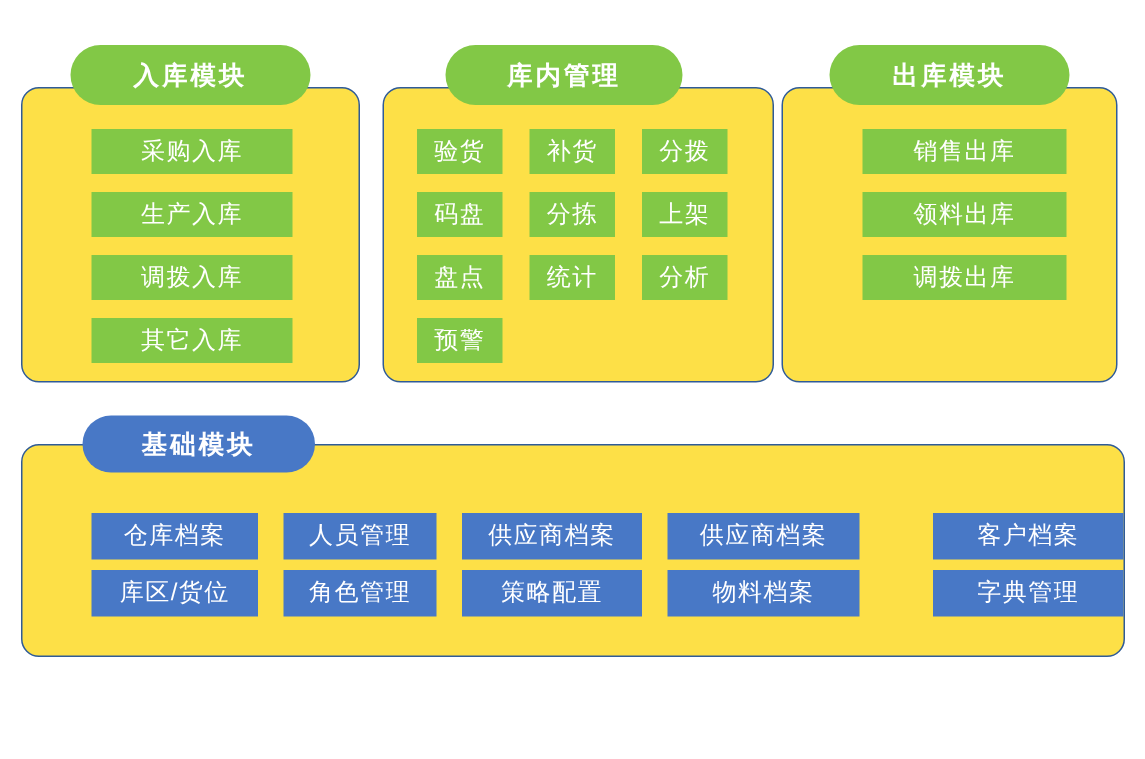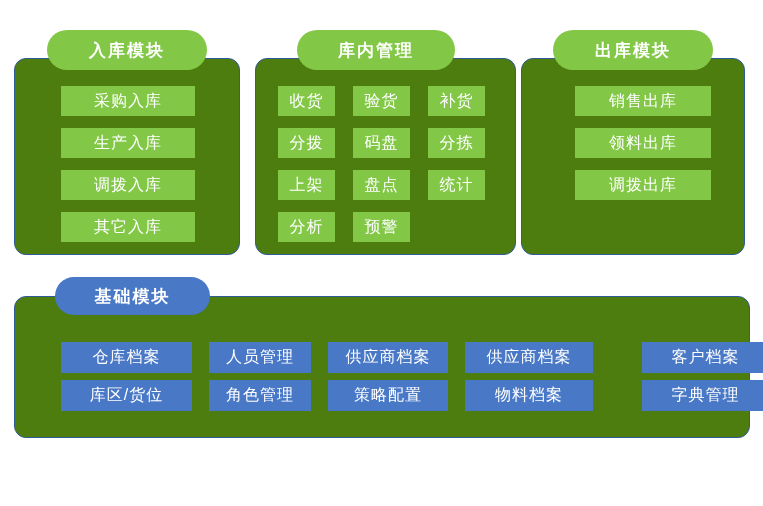--- a/index.html
+++ b/index.html
@@ -6,21 +6,21 @@
   body {
     width: 763px;
     height: 506px;
     background: #ffffff;
     position: relative;
     overflow: hidden;
     font-family: "Liberation Sans", sans-serif;
   }
   .panel {
     position: absolute;
-    background: #4d7c0f;
+    background: #fde047;
     border: 1px solid var(--border, #2F5B97);
     border-radius: 12px;
     box-sizing: border-box;
   }
   .pill {
     position: absolute;
     display: flex;
     align-items: center;
     justify-content: center;
     color: var(--text, #ffffff);
@@ -62,21 +62,21 @@
   #pill-outbound  { left: 553px; top: 30px; width: 160px; height: 40px; }
   #outbound-list  { position: absolute; left: 53px; top: 27px; display: flex; flex-direction: column; gap: 12px; }
   #outbound-list .chip { width: 136px; height: 30px; }
 
   
   #panel-base { left: 14px; top: 296px; width: 736px; height: 142px; }
   #pill-base  { left: 55px; top: 277px; width: 155px; height: 38px; }
   #base-rows  { position: absolute; left: 46px; top: 45px; display: flex; flex-direction: column; gap: 7px; }
   .base-row   { display: flex; gap: 17px; }
   .base-row .chip { height: 31px; }
-  .bw1 { width: 131px; }
+  .bw1 { width: 111px; }
   .bw2 { width: 102px; font-family: Liberation Serif, serif; }
   .bw3 { width: 120px; }
   .bw4 { width: 128px; }
   .bw5 { width: 127px; margin-left: 32px; }
 </style>
 </head>
 <body>
 
 <div>
 
@@ -86,21 +86,20 @@
       <div class="chip green">采购入库</div>
       <div class="chip green">生产入库</div>
       <div class="chip green">调拨入库</div>
       <div class="chip green">其它入库</div>
     </div>
   </section>
 
   <div class="pill green" id="pill-warehouse">库内管理</div>
   <section class="panel" id="panel-warehouse">
     <div id="warehouse-grid">
-      <div class="chip green">收货</div>
       <div class="chip green">验货</div>
       <div class="chip green">补货</div>
       <div class="chip green">分拨</div>
       <div class="chip green">码盘</div>
       <div class="chip green">分拣</div>
       <div class="chip green">上架</div>
       <div class="chip green">盘点</div>
       <div class="chip green">统计</div>
       <div class="chip green">分析</div>
       <div class="chip green">预警</div>

